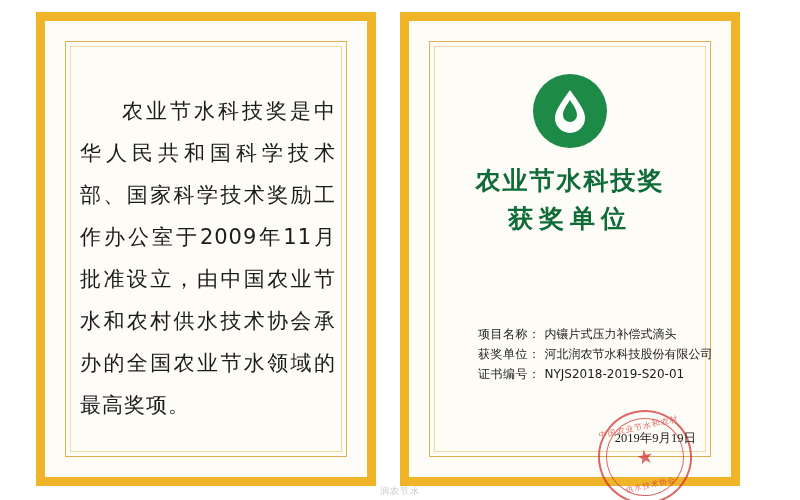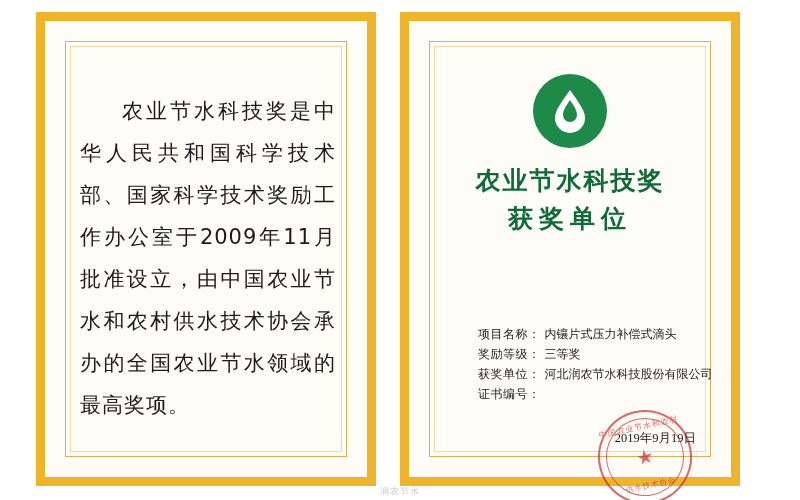--- a/index.html
+++ b/index.html
@@ -251,29 +251,26 @@
 
     <div class="cert-subtitle">获奖单位</div>
 
 
     <div class="fields">
       <div class="field-row">
         <span class="field-label">项目名称：</span>
         <span class="field-value">内镶片式压力补偿式滴头</span>
       </div>
       <div class="field-row">
-        <span class="field-label">奖励等级：</span>
-        <span class="field-value">三等奖</span>
-      </div>
-      <div class="field-row">
         <span class="field-label">获奖单位：</span>
         <span class="field-value">河北润农节水科技股份有限公司</span>
       </div>
       <div class="field-row">
         <span class="field-label">证书编号：</span>
+        <span class="field-value">NYJS2018-2019-S20-01</span>
       </div>
     </div>
 
     <div class="seal">
       <div class="seal-inner"></div>
       <div class="seal-text-top">中国农业节水和农村</div>
       <div class="seal-star">★</div>
       <div class="seal-text-bottom">供水技术协会</div>
     </div>
 

